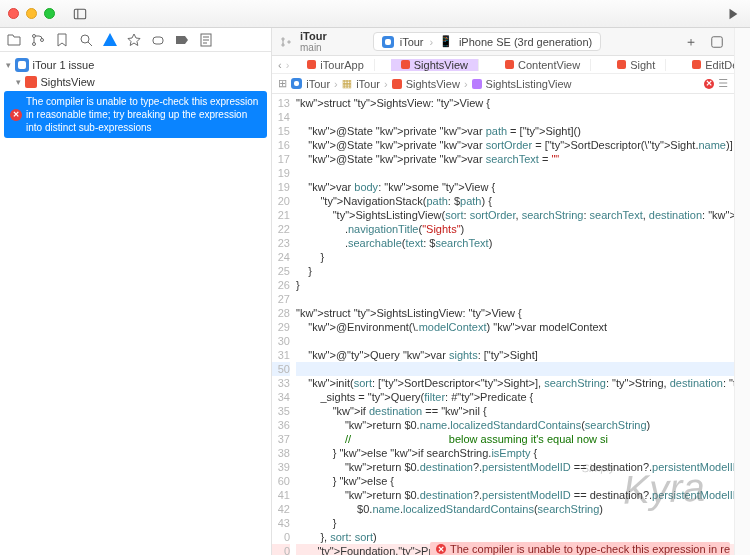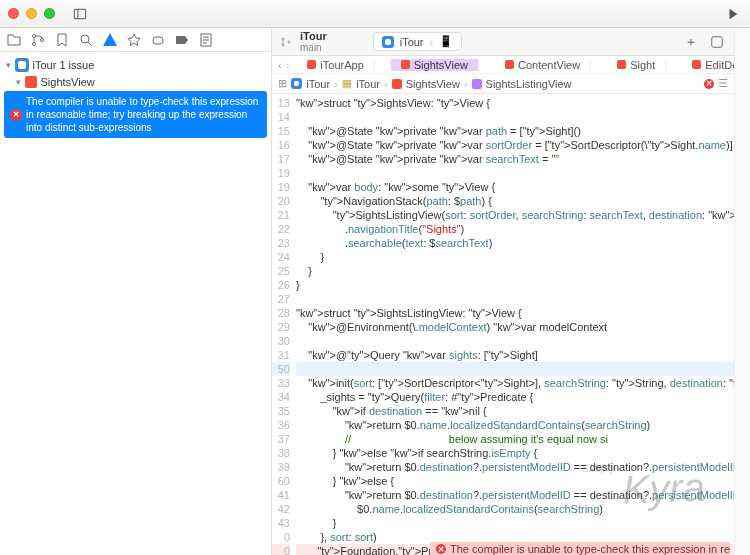--- a/index.html
+++ b/index.html
@@ -157,20 +157,21 @@
       <div>
         <div class="proj-name">iTour</div>
         <div class="sub">main</div>
       </div>
       <div style="width:30px"></div>
       <div class="scheme">
         <span class="app-ico" style="width:12px;height:12px"></span>
         <span>iTour</span>
         <span style="color:#bbb">›</span>
         <span style="color:#888">📱</span>
+        <span>iPhone SE (3rd generation)</span>
       </div>
       <div class="flex1"></div>
       <div class="tb-ico">＋</div>
       <div class="tb-ico">
           <svg viewBox="0 0 16 16" fill="none" stroke="currentColor">
             <rect x="2" y="2" width="12" height="12" rx="2"></rect>
           </svg>
         </div>
     </div>
 

